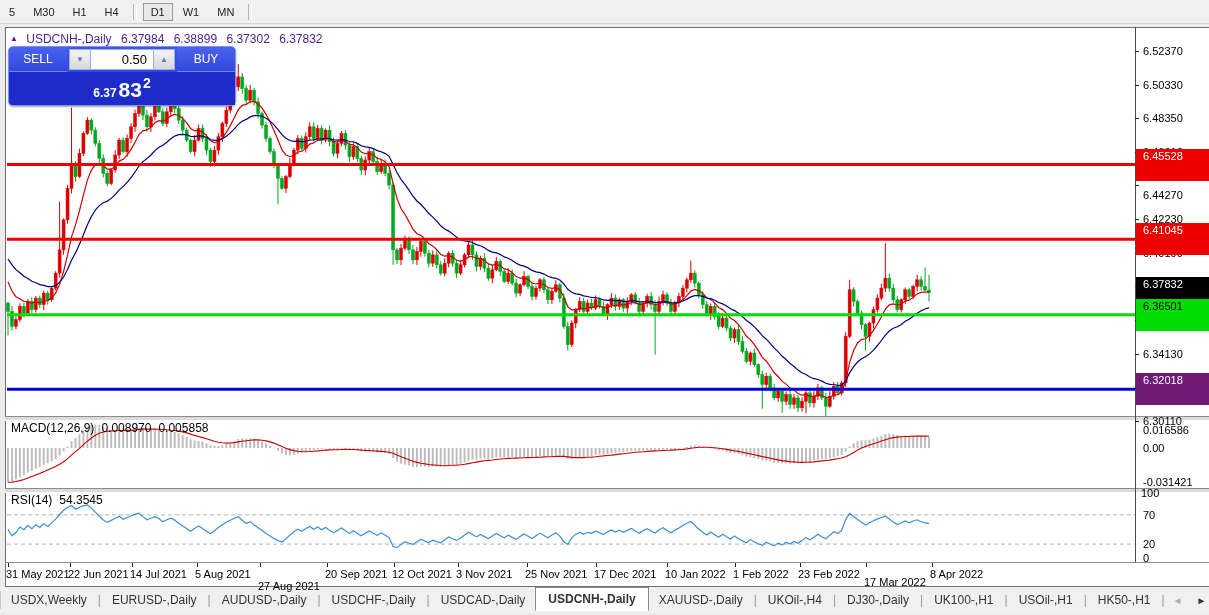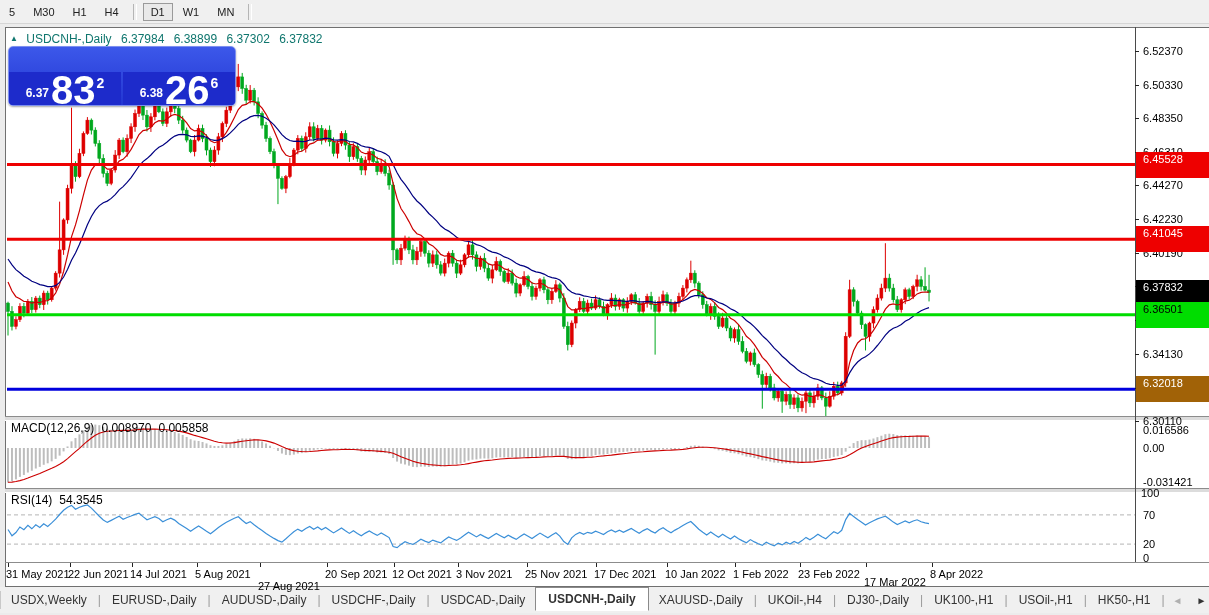--- a/index.html
+++ b/index.html
@@ -5,21 +5,21 @@
   html,body{margin:0;padding:0;}
   body{width:1209px;height:615px;position:relative;overflow:hidden;background:#ececec;
        font-family:"Liberation Sans",sans-serif;-webkit-font-smoothing:none;}
   .toolbar{position:absolute;left:0;top:0;width:1209px;height:23px;background:#f0f0f0;
            border-bottom:1px solid #d6d6d6;display:flex;align-items:center;}
   .tfbtn{font-size:11px;color:#222;padding:2px 7px;margin:0 1px;border:1px solid transparent;cursor:default;}
   .tfbtn.active{background:#e9e9e9;border:1px solid #9a9a9a;}
   .tfsep{width:2px;height:16px;border-left:1px solid #b5b5b5;border-right:1px solid #fff;margin:0 5px;}
   .chartwin{position:absolute;left:5px;top:27px;width:1204px;height:560px;background:#fff;
             border-left:1px solid #707070;border-top:1px solid #707070;border-bottom:1px solid #707070;box-sizing:border-box;}
-  .title{position:absolute;left:10px;top:32px;font-size:12px;color:#0f766e;z-index:30;}
+  .title{position:absolute;left:10px;top:32px;font-size:12px;color:#4c1d95;z-index:30;}
   .title .tri{font-size:8px;vertical-align:2px;margin-right:5px;}
   .title b{font-weight:normal;margin-right:6px;}
   
   .widget{position:absolute;left:8px;top:46px;width:226px;height:58px;z-index:40;
           background:linear-gradient(#3c58ea,#2336d2);border:1px solid #7d8fef;border-radius:5px;
           box-shadow:0 1px 2px rgba(0,0,0,.35);}
   .wrow1{position:absolute;left:0;top:0;width:100%;height:25px;display:flex;align-items:stretch;}
   .wbtn{flex:0 0 58px;background:linear-gradient(#4a63ee,#3148dd);color:#fff;font-size:12px;
         display:flex;align-items:center;justify-content:center;border-radius:4px 0 0 0;
         border-bottom:1px solid #6e82f2;cursor:pointer;}
@@ -27,29 +27,29 @@
   .spin{flex:1;display:flex;margin:2px 2px;}
   .spinbtn{width:20px;background:linear-gradient(#f4f4f4,#d8d8d8);border:1px solid #9daaf0;color:#6677cc;
            font-size:8px;display:flex;align-items:center;justify-content:center;cursor:pointer;}
   .spinfield{flex:1;background:#fff;border-top:1px solid #9daaf0;border-bottom:1px solid #9daaf0;
              font-size:13px;color:#000;text-align:right;padding:0 6px;display:flex;align-items:center;justify-content:flex-end;}
   .wrow2{position:absolute;left:0;top:25px;width:100%;height:33px;display:flex;gap:2px;}
   .pcell{flex:1;background:#1d2bcb;display:flex;align-items:flex-end;justify-content:center;color:#fff;
          padding-bottom:2px;border-radius:0 0 0 4px;}
   .pcell.right{border-radius:0 0 4px 0;}
   .psm{font-size:12px;font-weight:bold;margin:0 2px 3px 0;}
-  .pbig{font-size:40px;font-weight:bold;line-height:26px;}
+  .pbig{font-size:21px;font-weight:bold;line-height:26px;}
   .psup{font-size:14px;font-weight:bold;margin:0 0 12px 1px;}
   
   .vaxis{position:absolute;left:1135px;top:27px;width:1px;height:535px;background:#4a4a4a;z-index:20;}
   .hsep{position:absolute;left:5px;width:1204px;height:3px;background:#dcdcdc;
         border-top:1px solid #8c8c8c;border-bottom:1px solid #ffffff;box-sizing:content-box;z-index:18;}
   .axlab{position:absolute;font-size:11px;color:#000;transform:translateY(-50%);white-space:nowrap;z-index:21;}
   .tick{position:absolute;width:4px;height:1px;background:#222;z-index:21;}
-  .ptag{position:absolute;left:1136px;width:73px;height:26px;line-height:14px;font-size:11px;
+  .ptag{position:absolute;left:1136px;width:73px;height:32px;line-height:14px;font-size:11px;
         padding-left:7px;box-sizing:border-box;transform:translateY(-50%);z-index:25;}
   .indlab{position:absolute;font-size:12px;color:#000;z-index:22;}
   .indlab span{margin-right:7px;}
   svg{position:absolute;left:0;top:0;z-index:10;pointer-events:none;}
   .timelab{position:absolute;top:568px;font-size:11px;color:#000;white-space:nowrap;z-index:15;}
   .ttick{position:absolute;top:562px;width:1px;height:5px;background:#222;z-index:15;}
   
   .tabbar{position:absolute;left:0;top:587px;width:1209px;height:26px;background:#f0f0f0;
           display:flex;align-items:center;font-size:12px;color:#333;}
   .tab{padding:3px 10px;cursor:pointer;white-space:nowrap;}
@@ -86,30 +86,34 @@
 <div class="title">
   <span class="tri">▲</span>
   <b>USDCNH-,Daily</b>
   <b>6.37984</b>
   <b>6.38899</b>
   <b>6.37302</b>
   <b>6.37832</b>
 </div>
 
 <div class="widget">
+  <div class="wrow1">
+    <div class="wbtn">SELL</div>
+    <div class="spin">
+      <div class="spinbtn">▼</div>
+      <div class="spinfield">0.50</div>
+      <div class="spinbtn">▲</div>
+    </div>
+    <div class="wbtn buy">BUY</div>
+  </div>
   <div class="wrow2">
     <div class="pcell">
       <span class="psm">6.37</span>
       <span class="pbig">83</span>
       <span class="psup">2</span>
-    </div>
-    <div class="pcell right">
-      <span class="psm">6.38</span>
-      <span class="pbig">26</span>
-      <span class="psup">6</span>
     </div>
   </div>
 </div>
 
 <div class="indlab" style="left:11px;top:421px;">
   <span>MACD(12,26,9)</span><span>0.008970</span><span>0.005858</span>
 </div>
 <div class="indlab" style="left:11px;top:493px;">
   <span>RSI(14)</span><span>54.3545</span>
 </div>
@@ -829,21 +833,21 @@
 <div id="axis-container">
     <div class="tick" style="left: 1135px; top: 51px;"></div>
     <div class="axlab" style="left: 1143px; top: 51px;">6.52370</div>
     <div class="tick" style="left: 1135px; top: 85px;"></div>
     <div class="axlab" style="left: 1143px; top: 85px;">6.50330</div>
     <div class="tick" style="left: 1135px; top: 118px;"></div>
     <div class="axlab" style="left: 1143px; top: 118px;">6.48350</div>
     <div class="tick" style="left: 1135px; top: 152px;"></div>
     <div class="axlab" style="left: 1143px; top: 152px;">6.46310</div>
     <div class="tick" style="left: 1135px; top: 185px;"></div>
-    <div class="axlab" style="left: 1143px; top: 185px;">6.44270</div>
+    <div class="axlab" style="left: 1143px; top: 195px;">6.44270</div>
     <div class="tick" style="left: 1135px; top: 219px;"></div>
     <div class="axlab" style="left: 1143px; top: 219px;">6.42230</div>
     <div class="tick" style="left: 1135px; top: 253px;"></div>
     <div class="axlab" style="left: 1143px; top: 253px;">6.40190</div>
     <div class="tick" style="left: 1135px; top: 286px;"></div>
     <div class="axlab" style="left: 1143px; top: 286px;">6.38210</div>
     <div class="tick" style="left: 1135px; top: 320px;"></div>
     <div class="axlab" style="left: 1143px; top: 320px;">6.36170</div>
     <div class="tick" style="left: 1135px; top: 354px;"></div>
     <div class="axlab" style="left: 1143px; top: 354px;">6.34130</div>
@@ -855,21 +859,21 @@
     <div class="axlab" style="left: 1143px; top: 448px;">0.00</div>
     <div class="axlab" style="left: 1143px; top: 482px;">-0.031421</div>
     <div class="axlab" style="left: 1141px; top: 493px;">100</div>
     <div class="axlab" style="left: 1143px; top: 515px;">70</div>
     <div class="axlab" style="left: 1143px; top: 544px;">20</div>
     <div class="axlab" style="left: 1143px; top: 558px;">0</div>
     <div class="ptag" style="top: 165px; background: rgb(238, 0, 0); color: rgb(255, 255, 255);">6.45528</div>
     <div class="ptag" style="top: 239px; background: rgb(238, 0, 0); color: rgb(255, 255, 255);">6.41045</div>
     <div class="ptag" style="top: 293px; background: rgb(0, 0, 0); color: rgb(255, 255, 255);">6.37832</div>
     <div class="ptag" style="top: 315px; background: rgb(0, 221, 0); color: rgb(0, 0, 0);">6.36501</div>
-    <div class="ptag" style="top: 389px; background: #a16207; color: rgb(255, 255, 255);">6.32018</div>
+    <div class="ptag" style="top: 389px; background: #701a75; color: rgb(255, 255, 255);">6.32018</div>
   </div>
 <div id="time-container">
     <div class="ttick" style="left: 8px;"></div>
     <div class="timelab" style="left: 6px;">31 May 2021</div>
     <div class="ttick" style="left: 70px;"></div>
     <div class="timelab" style="left: 68px;">22 Jun 2021</div>
     <div class="ttick" style="left: 132px;"></div>
     <div class="timelab" style="left: 130px;">14 Jul 2021</div>
     <div class="ttick" style="left: 197px;"></div>
     <div class="timelab" style="left: 195px;">5 Aug 2021</div>

